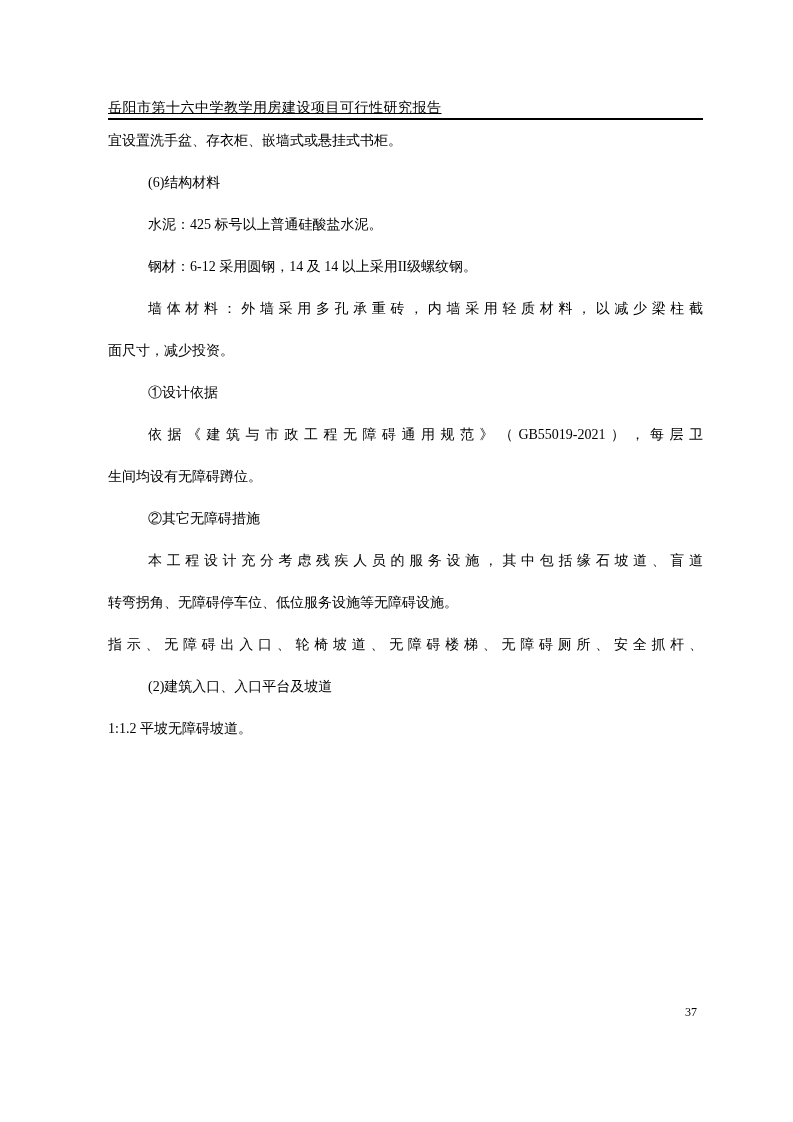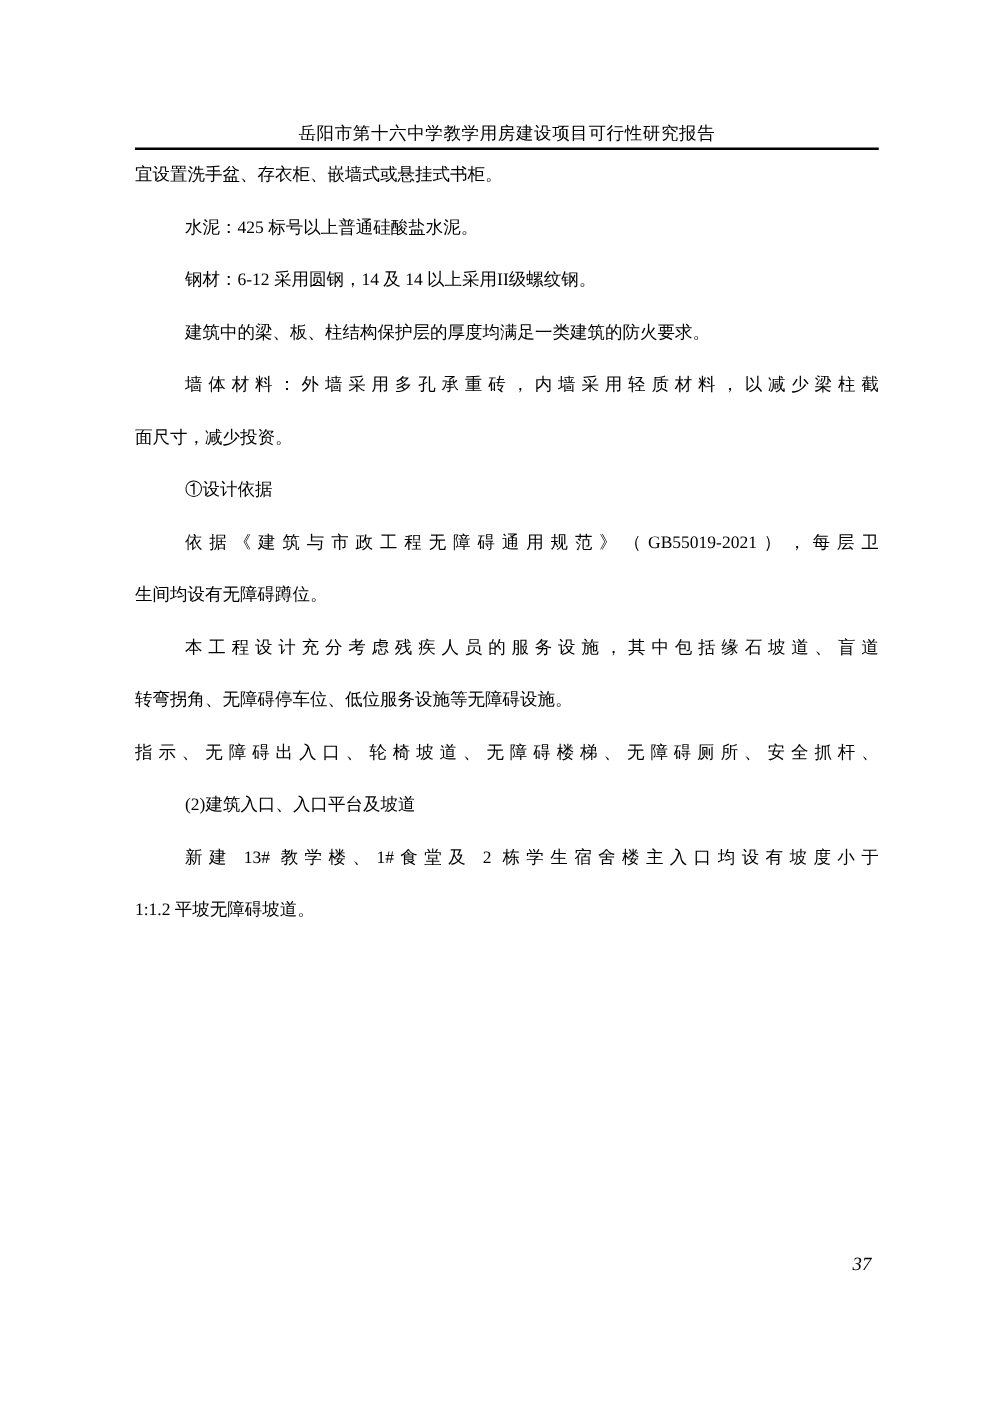--- a/index.html
+++ b/index.html
@@ -14,25 +14,26 @@
     background: #ffffff;
     color: #000000;
     font-family: "Liberation Serif", "DejaVu Serif", serif;
     overflow: hidden;
   }
   .page-header {
     position: absolute;
     left: 108px;
     right: 90px;
     top: 99px;
-    text-align: center;
+    text-align: left;
     font-size: 14px;
     line-height: 18px;
     letter-spacing: 0.5px;
     white-space: nowrap;
+    text-decoration: underline;
   }
   .header-rule {
     position: absolute;
     left: 108px;
     right: 90px;
     top: 118px;
     height: 2px;
     background: #000000;
   }
   .doc-body {
@@ -52,49 +53,48 @@
     text-indent: 40px;
   }
   .line.fill {
     text-align: justify;
     text-align-last: justify;
   }
   .page-number {
     position: absolute;
     top: 1003px;
     right: 96px;
-    font-size: 15px;
+    font-size: 12px;
     line-height: 18px;
-    font-style: italic;
   }
 </style>
 </head>
 <body>
 
 <div class="page">
 
   <div class="page-header">
     <span>岳阳市第十六中学教学用房建设项目可行性研究报告</span>
   </div>
 
   <div class="header-rule"></div>
 
   <div class="doc-body">
     <div class="line">宜设置洗手盆、存衣柜、嵌墙式或悬挂式书柜。</div>
+    <div class="line indent">(6)结构材料</div>
     <div class="line indent">水泥：425 标号以上普通硅酸盐水泥。</div>
     <div class="line indent">钢材：6-12 采用圆钢，14 及 14 以上采用II级螺纹钢。</div>
-    <div class="line indent">建筑中的梁、板、柱结构保护层的厚度均满足一类建筑的防火要求。</div>
     <div class="line indent fill">墙体材料：外墙采用多孔承重砖，内墙采用轻质材料，以减少梁柱截</div>
     <div class="line">面尺寸，减少投资。</div>
     <div class="line indent">①设计依据</div>
     <div class="line indent fill">依据《建筑与市政工程无障碍通用规范》（GB55019-2021），每层卫</div>
     <div class="line">生间均设有无障碍蹲位。</div>
+    <div class="line indent">②其它无障碍措施</div>
     <div class="line indent fill">本工程设计充分考虑残疾人员的服务设施，其中包括缘石坡道、盲道</div>
     <div class="line">转弯拐角、无障碍停车位、低位服务设施等无障碍设施。</div>
     <div class="line fill">指示、无障碍出入口、轮椅坡道、无障碍楼梯、无障碍厕所、安全抓杆、</div>
     <div class="line indent">(2)建筑入口、入口平台及坡道</div>
-    <div class="line indent fill">新建 13# 教学楼、1#食堂及 2 栋学生宿舍楼主入口均设有坡度小于</div>
     <div class="line">1:1.2 平坡无障碍坡道。</div>
   </div>
 
   <div class="page-number">37</div>
 
 </div>
 
 </body></html>

